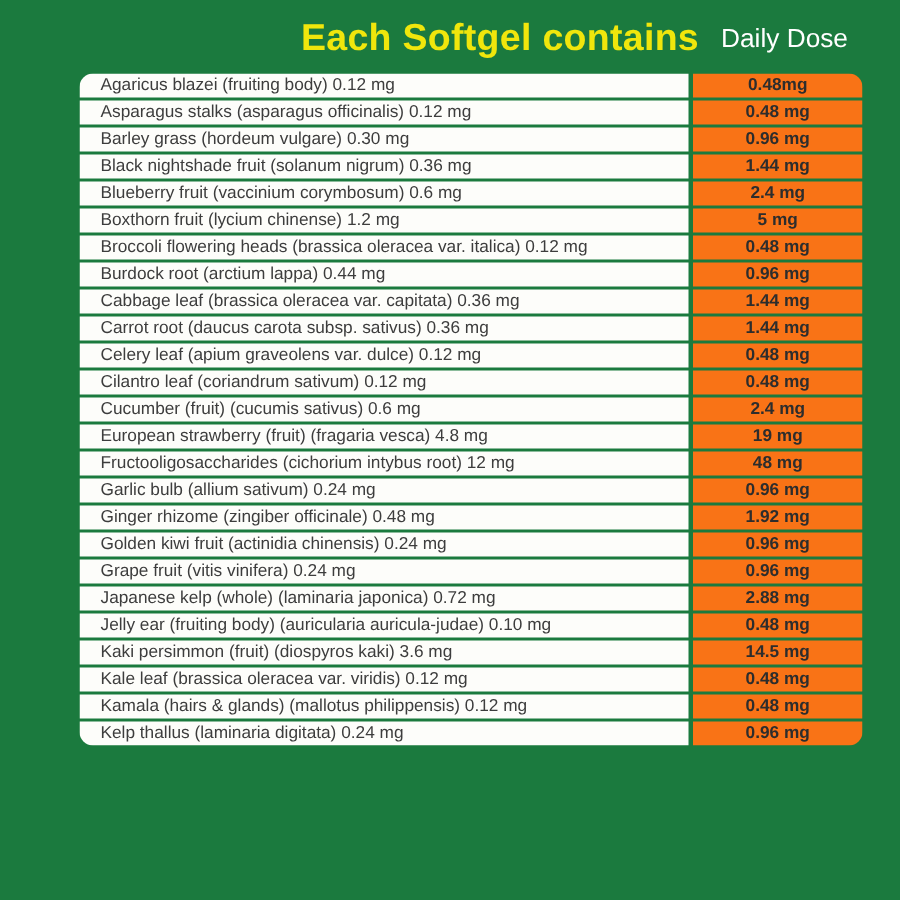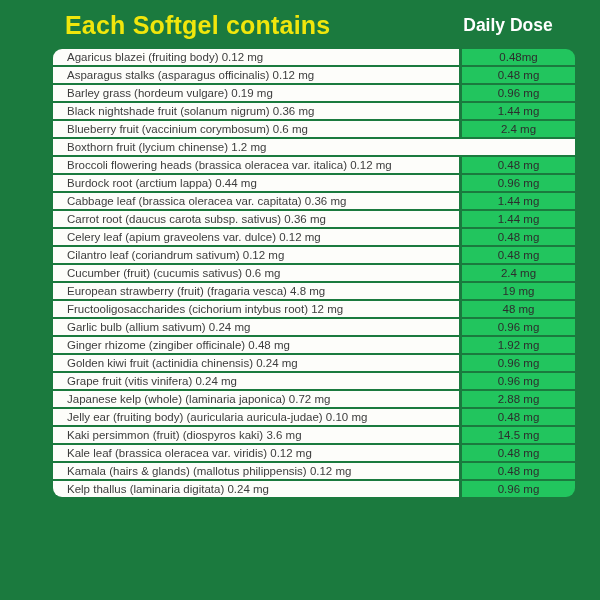--- a/index.html
+++ b/index.html
@@ -11,36 +11,36 @@
     width: 600px;
     height: 600px;
     background: #1b7a3e;
     font-family: "Liberation Sans", sans-serif;
     overflow: hidden;
     box-sizing: border-box;
   }
   .header {
     display: flex;
     align-items: center;
-    justify-content: space-between;
-    padding: 9px 35px 0 65px;
+    justify-content: flex-end;
+    padding: 9px 20px 0 65px;
     height: 33px;
   }
   .title {
     color: #f0e60c;
     font-size: 25px;
     font-weight: bold;
     letter-spacing: 0.2px;
   }
   .dose-header {
     width: 114px;
     text-align: center;
     color: #ffffff;
     font-size: 17.5px;
-    font-weight: bold;
+    font-weight: normal;
   }
   .table {
     margin: 7px 25px 0 53px;
     width: 522px;
     display: flex;
     flex-direction: column;
     gap: 2px;
     border-radius: 9px;
     overflow: hidden;
   }
@@ -55,23 +55,23 @@
     font-size: 11.5px;
   }
   .cell.name {
     flex: 1;
     background: #fdfdfa;
     padding-left: 14px;
     color: #3d3d3d;
   }
   .cell.dose {
     width: 113px;
-    background: #22c55e;
+    background: #f97316;
     justify-content: center;
-    font-weight: normal;
+    font-weight: bold;
     color: #2d2d2d;
   }
 </style>
 </head>
 <body>
 
 <div class="page">
   <div class="header">
     <div class="title">Each Softgel contains</div>
     <div class="dose-header">Daily Dose</div>
@@ -79,33 +79,34 @@
   <div class="table">
       <div class="row">
         <div class="cell name">Agaricus blazei (fruiting body) 0.12 mg</div>
         <div class="cell dose">0.48mg</div>
       </div>
       <div class="row">
         <div class="cell name">Asparagus stalks (asparagus officinalis) 0.12 mg</div>
         <div class="cell dose">0.48 mg</div>
       </div>
       <div class="row">
-        <div class="cell name">Barley grass (hordeum vulgare) 0.19 mg</div>
+        <div class="cell name">Barley grass (hordeum vulgare) 0.30 mg</div>
         <div class="cell dose">0.96 mg</div>
       </div>
       <div class="row">
         <div class="cell name">Black nightshade fruit (solanum nigrum) 0.36 mg</div>
         <div class="cell dose">1.44 mg</div>
       </div>
       <div class="row">
         <div class="cell name">Blueberry fruit (vaccinium corymbosum) 0.6 mg</div>
         <div class="cell dose">2.4 mg</div>
       </div>
       <div class="row">
         <div class="cell name">Boxthorn fruit (lycium chinense) 1.2 mg</div>
+        <div class="cell dose">5 mg</div>
       </div>
       <div class="row">
         <div class="cell name">Broccoli flowering heads (brassica oleracea var. italica) 0.12 mg</div>
         <div class="cell dose">0.48 mg</div>
       </div>
       <div class="row">
         <div class="cell name">Burdock root (arctium lappa) 0.44 mg</div>
         <div class="cell dose">0.96 mg</div>
       </div>
       <div class="row">

